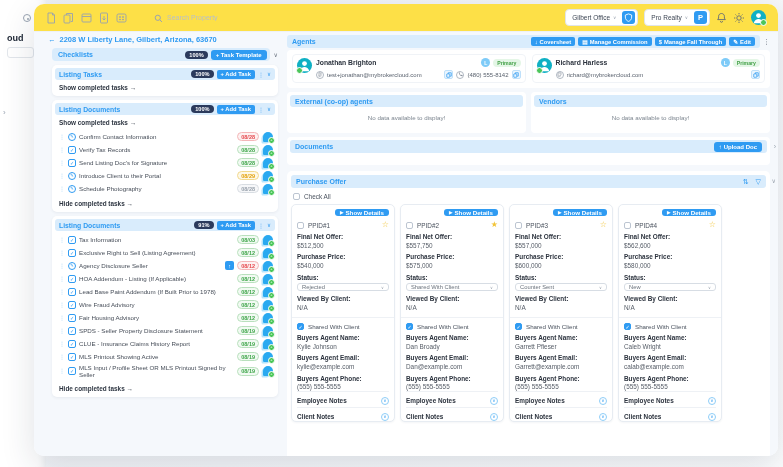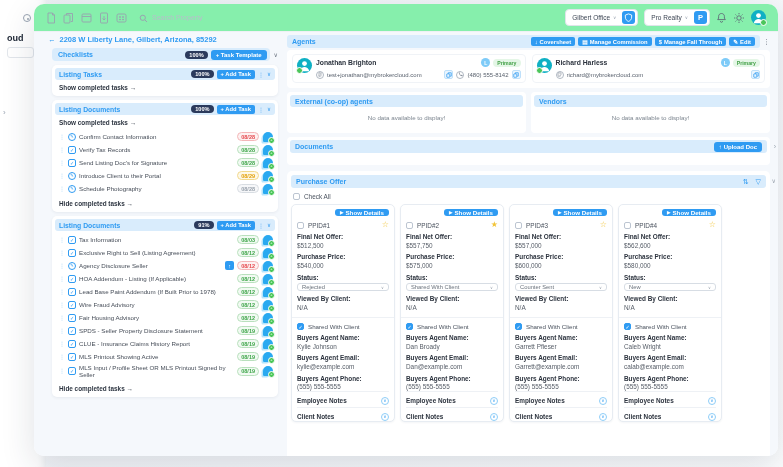--- a/index.html
+++ b/index.html
@@ -10,21 +10,21 @@
   .backpeek { position:absolute; left:0; top:0; width:46px; height:100%; background:#fff; box-shadow:inset -8px 0 10px -8px rgba(20,40,70,.12); }
   .peek-target { position:absolute; left:23px; top:14px; width:8px; height:8px; border:1px solid #9aa4b2; border-radius:50%; }
   .peek-target::after { content:""; position:absolute; left:2.5px; top:2.5px; width:2px; height:2px; background:#9aa4b2; border-radius:50%; }
   .peek-logo { position:absolute; left:7px; top:33px; font-size:9px; font-weight:bold; color:#1c2533; }
   .peek-search { position:absolute; left:7px; top:47px; width:27px; height:11px; border:1px solid #e2e6eb; border-radius:3px; background:#fff; }
   .peek-chev { position:absolute; left:3px; top:108px; color:#9aa4b2; font-size:8px; }
 
   
   .window { position:absolute; left:34px; top:4px; width:744px; height:452px; background:#fff; border-radius:10px; box-shadow:0 10px 34px rgba(25,40,65,.14); overflow:hidden; }
 
-  .topbar { height:28px; display:flex; align-items:center; padding:0 12px; background:#86efac; border-bottom:1px solid #eef1f5; }
+  .topbar { height:28px; display:flex; align-items:center; padding:0 12px; background:#fde047; border-bottom:1px solid #eef1f5;gap:15px; }
   .toolicons { display:flex; gap:7px; align-items:center; color:#97a1af; }
   .toolicons svg { display:block; }
   .searchbox { display:flex; align-items:center; gap:4px; margin-left:12px; }
   .searchbox input { border:none; outline:none; background:transparent; font-size:7px; color:#49505c; width:100px; font-family:"Liberation Sans",sans-serif; }
   .searchbox input::placeholder { color:#b7bfca; }
   .topright { margin-left:auto; display:flex; align-items:center; gap:6px; }
   .selbox { display:flex; align-items:center; border:1px solid #e0e4ea; border-radius:4px; height:17px; padding:0 2px 0 6px; font-size:6.5px; color:#3d4654; background:#fff; gap:3px; }
   .selbox .caret { font-size:4.5px; color:#9aa3b0; }
   .selbox .sq { width:13px; height:13px; background:#2f9bf2; border-radius:3px; margin-left:3px; display:flex; align-items:center; justify-content:center; color:#fff; font-size:7.5px; font-weight:bold; }
   .iconbtn { color:#5f6876; display:flex; align-items:center; }
@@ -213,21 +213,21 @@
             <circle cx="5" cy="3.7" r="1.6" fill="#fff"></circle>
             <path d="M1.8 8.8c.5-1.9 1.9-2.8 3.2-2.8s2.7.9 3.2 2.8z" fill="#fff"></path>
           </svg></span>
     </div>
   </div>
 
   <div class="content">
 
     <div class="addr">
       <span>←</span>
-      <span>2208 W Liberty Lane, Gilbert, Arizona, 85292</span>
+      <span>2208 W Liberty Lane, Gilbert, Arizona, 63670</span>
     </div>
 
     <div class="leftcol">
 
       <div class="rowline">
         <div class="hbar">
           <span class="htitle">Checklists</span>
           <span class="badge-dark">100%</span>
           <button class="btn tpl">+ Task Template</button>
         </div>

